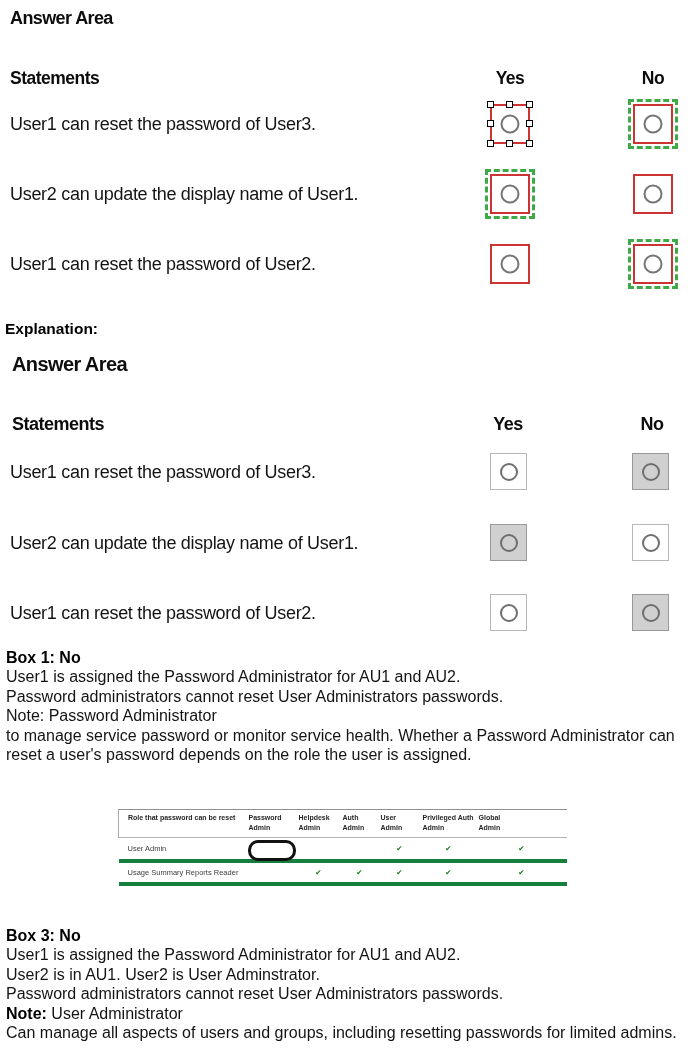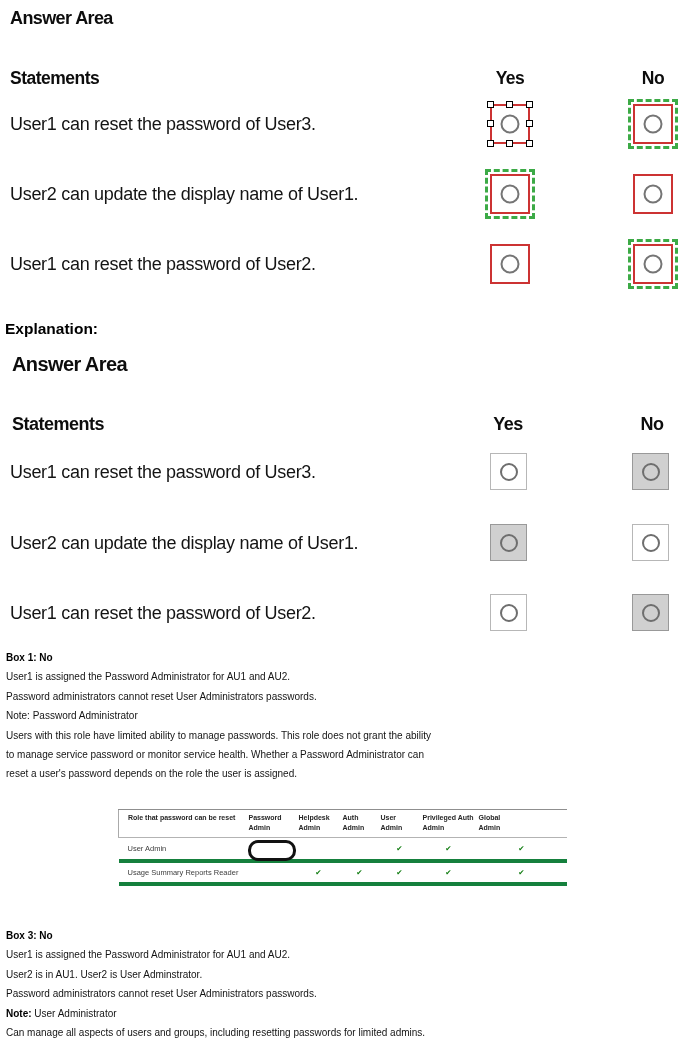--- a/index.html
+++ b/index.html
@@ -40,21 +40,21 @@
   .h-bl{left:-5px;bottom:-5px;} .h-bm{left:50%;margin-left:-4px;bottom:-5px;} .h-br{right:-5px;bottom:-5px;}
 
   
   .cbox2 { position:absolute; top:3px; width:37px; height:37px; background:#fff;
            border:1px solid #b7b7b7; }
   .cbox2 .dot { width:18px; height:18px; border-color:#6e6e6e; }
   .cbox2.selected { background:#d0d0d0; border-color:#999999; }
   .yes2 { left:490px; } .no2 { left:632px; }
 
   
-  .txtblock { position:absolute; left:6px; font-size:10px; line-height:19.4px; color:#141414; }
+  .txtblock { position:absolute; left:6px; font-size:16px; line-height:19.4px; color:#141414; }
   .txtblock div { white-space:nowrap; }
   .bold { font-weight:700; color:#000; }
 
   
   .rtable-wrap { position:absolute; left:118px; top:809px; width:448px; }
   table.rtable { width:448px; border-collapse:collapse; table-layout:fixed;
       font-size:7px; color:#404040; }
   table.rtable th { font-weight:700; color:#262626; text-align:left; vertical-align:top;
       padding:3px 2px 4px 2px; line-height:10px; border-top:1px solid #8f8f8f;
       border-bottom:1px solid #b3b3b3; }
@@ -152,21 +152,20 @@
   <div class="cbox2 no2 selected">
     <span class="dot"></span>
   </div>
 </div>
 
 <div class="txtblock" style="top:648px;">
   <div class="bold">Box 1: No</div>
   <div>User1 is assigned the Password Administrator for AU1 and AU2.</div>
   <div>Password administrators cannot reset User Administrators passwords.</div>
   <div>Note: Password Administrator</div>
-  <div>Users with this role have limited ability to manage passwords. This role does not grant the ability</div>
   <div>to manage service password or monitor service health. Whether a Password Administrator can</div>
   <div>reset a user's password depends on the role the user is assigned.</div>
 </div>
 
 <div class="rtable-wrap">
   <table class="rtable">
     <colgroup>
       <col style="width:128px">
         <col style="width:50px">
         <col style="width:44px">

